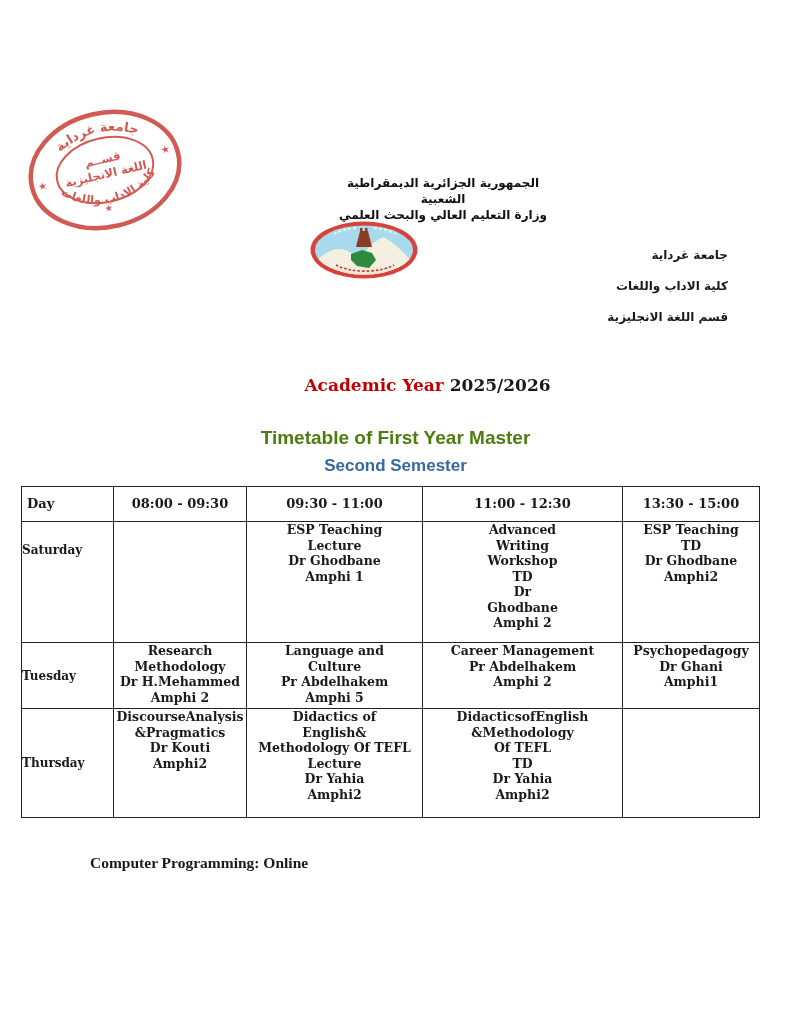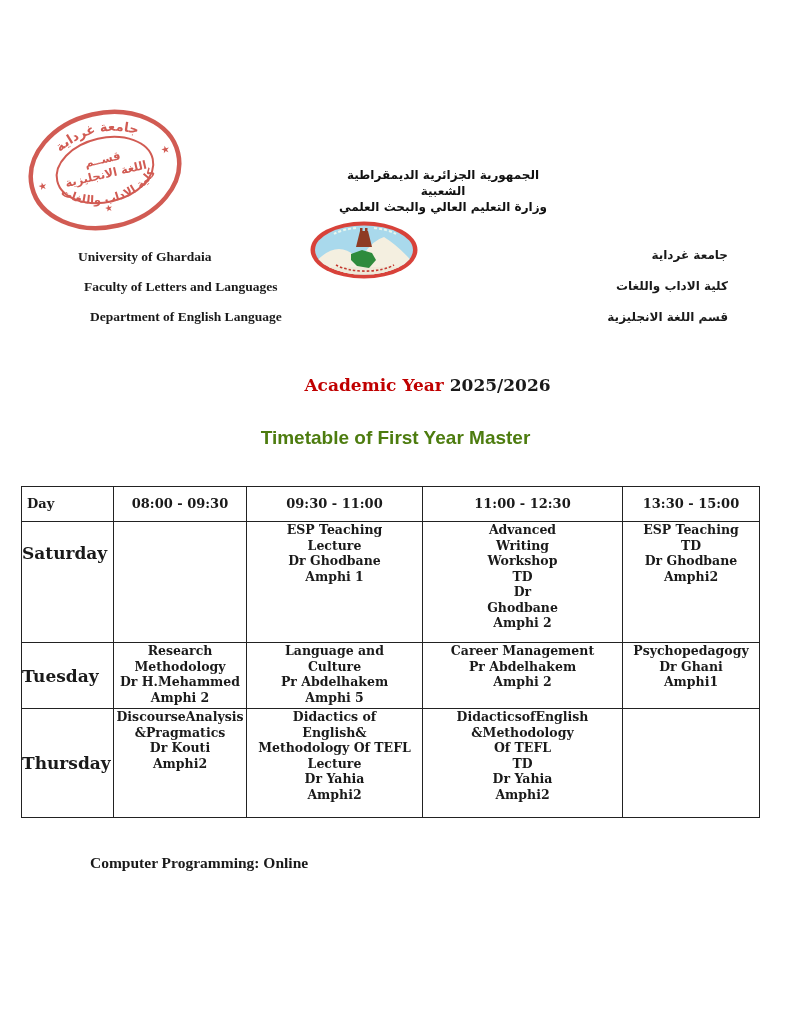--- a/index.html
+++ b/index.html
@@ -4,21 +4,21 @@
 <title>Document</title>
 <style>
   html,body{margin:0;padding:0;background:#ffffff;}
   .page{
     position:relative;width:791px;height:1024px;background:#ffffff;
     font-family:"Liberation Serif",serif;color:#1a1a1a;overflow:hidden;
   }
   
   .stamp{position:absolute;left:24px;top:106px;width:162px;height:128px;}
   .national-header{
-    position:absolute;left:330px;top:167px;width:226px;text-align:center;
+    position:absolute;left:330px;top:175px;width:226px;text-align:center;
     direction:rtl;font-family:"DejaVu Sans",sans-serif;font-weight:bold;
     font-size:12px;line-height:16px;color:#111;
   }
   .logo{position:absolute;left:310px;top:221px;width:108px;height:58px;}
   .inst-en{position:absolute;left:78px;top:249px;font-weight:bold;font-size:13.5px;line-height:15px;}
   .inst-en .l{margin-bottom:15px;white-space:nowrap;}
   .inst-en .l2{margin-left:6px;}
   .inst-en .l3{margin-left:12px;}
   .inst-ar{
     position:absolute;right:63px;top:248px;text-align:right;direction:rtl;
@@ -42,21 +42,21 @@
   
   .tt-wrap{position:absolute;left:21px;top:486px;}
   table.tt{border-collapse:collapse;table-layout:fixed;width:738px;}
   table.tt td,table.tt th{
     border:1px solid #222;font-family:"DejaVu Serif",serif;font-weight:bold;
     padding:0;overflow:hidden;
   }
   tr.hdr{height:35px;}
   tr.hdr th{font-size:13px;vertical-align:top;padding-top:9px;text-align:center;}
   tr.hdr th.day-h{text-align:left;padding-left:5px;}
-  td.day-cell{font-size:17px;text-align:left;padding-left:4px;vertical-align:middle;}
+  td.day-cell{font-size:12px;text-align:left;padding-left:4px;vertical-align:middle;}
   tr.row-sat{height:121px;}
   tr.row-tue{height:66px;}
   tr.row-thu{height:109px;}
   tr.row-sat td.day-cell{vertical-align:top;padding-top:21px;}
   td.slot-cell{
     font-size:12.5px;line-height:15.5px;text-align:center;vertical-align:top;
     padding-top:3px;white-space:pre-line;
   }
   
   .footer-note{position:absolute;left:90px;top:854px;font-weight:bold;font-size:15.5px;}
@@ -105,38 +105,34 @@
       <path d="M 50,10 h 8 l 4,16 h -16 Z" fill="#8e3b24"></path>
       <rect x="50" y="7" width="2.5" height="4" fill="#8e3b24"></rect>
       <rect x="55" y="7" width="2.5" height="4" fill="#8e3b24"></rect>
       <path d="M 41,33 L 52,29 L 62,32 L 66,39 L 59,47 L 47,45 L 41,39 Z" fill="#2e8b3c"></path>
       <path d="M 24,13 A 38,16 0 0 1 46,7" stroke="#e8f6ee" stroke-width="2" stroke-dasharray="3 2" fill="none"></path>
       <path d="M 64,7 A 38,16 0 0 1 86,13" stroke="#e8f6ee" stroke-width="2" stroke-dasharray="3 2" fill="none"></path>
       <path d="M 26,44 A 36,15 0 0 0 84,44" stroke="#c4372f" stroke-width="1.6" stroke-dasharray="2.5 2" fill="none"></path>
     </g>
   </svg>
 
-  <div class="inst-en">
-    <div class="l l1">University of Ghardaia</div>
-    <div class="l l2">Faculty of Letters and Languages</div>
-    <div class="l l3">Department of English Language</div>
-  </div>
 
   <div class="inst-ar">
     <div class="l">جامعة غرداية</div>
     <div class="l">كلية الاداب واللغات</div>
     <div class="l">قسم اللغة الانجليزية</div>
   </div>
 
   <div class="acad-year">
     <span class="red">Academic Year</span>
     <span>2025/2026</span>
   </div>
 
   <div class="doc-title">Timetable of First Year Master</div>
+  <div class="doc-subtitle">Second Semester</div>
 
   <div class="tt-wrap">
     <table class="tt">
       <colgroup>
         <col style="width:92px">
           <col style="width:133px">
           <col style="width:176px">
         <col style="width:200px">
           <col style="width:137px">
       </colgroup>

